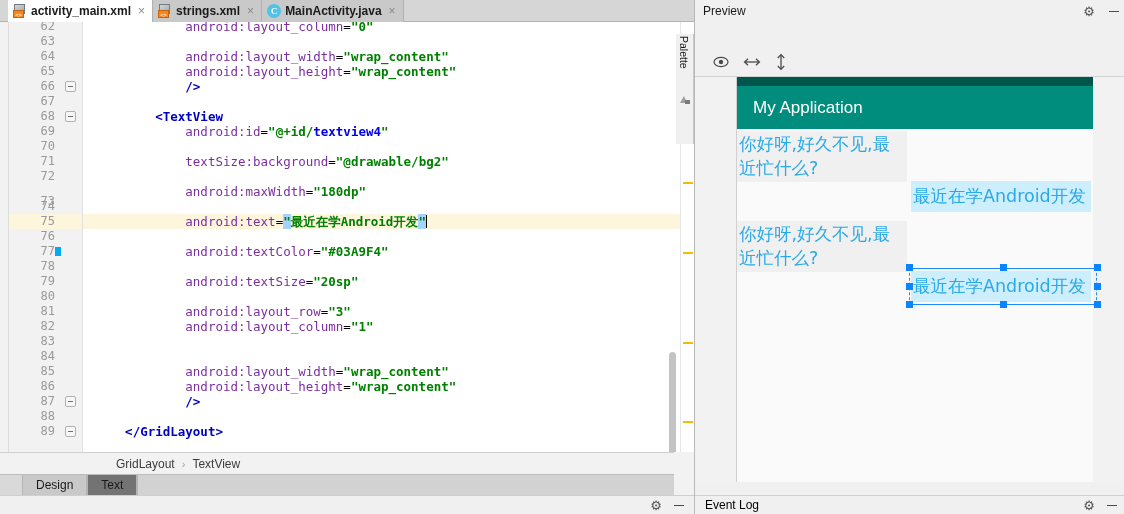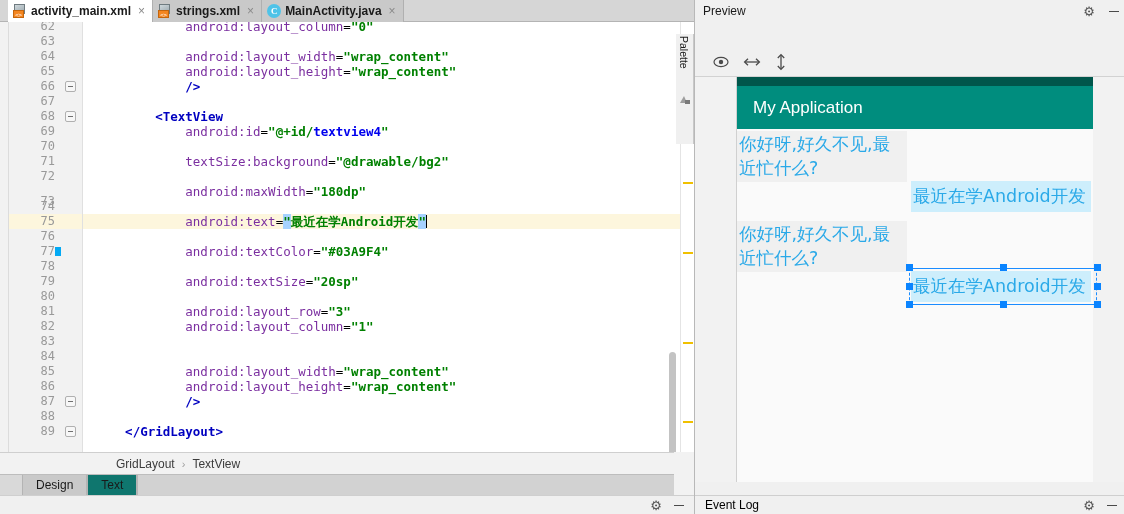--- a/index.html
+++ b/index.html
@@ -170,21 +170,21 @@
     display: flex; align-items: stretch;
     padding-left: 22px;
   }
   .dt {
     padding: 0 13px; height: 21px; line-height: 21px;
     font-size: 12px; color: #1a1a1a;
     background: #c9c9c9;
     border-left: 1px solid #b4b4b4;
     border-right: 1px solid #b4b4b4;
   }
-  .dt.active { background: #0f766e; }
+  .dt.active { background: #737373; }
   #dt-rest { flex: 1; background: #d2d2d2; border-left: 1px solid #b4b4b4; }
 
   
   #bottombar-left {
     position: absolute; left: 0; top: 495px;
     width: 694px; height: 19px;
     background: #f0f0f0; border-top: 1px solid #cfcfcf;
     display: flex; align-items: center;
   }
   #bb-left-spacer { flex: 1; }

